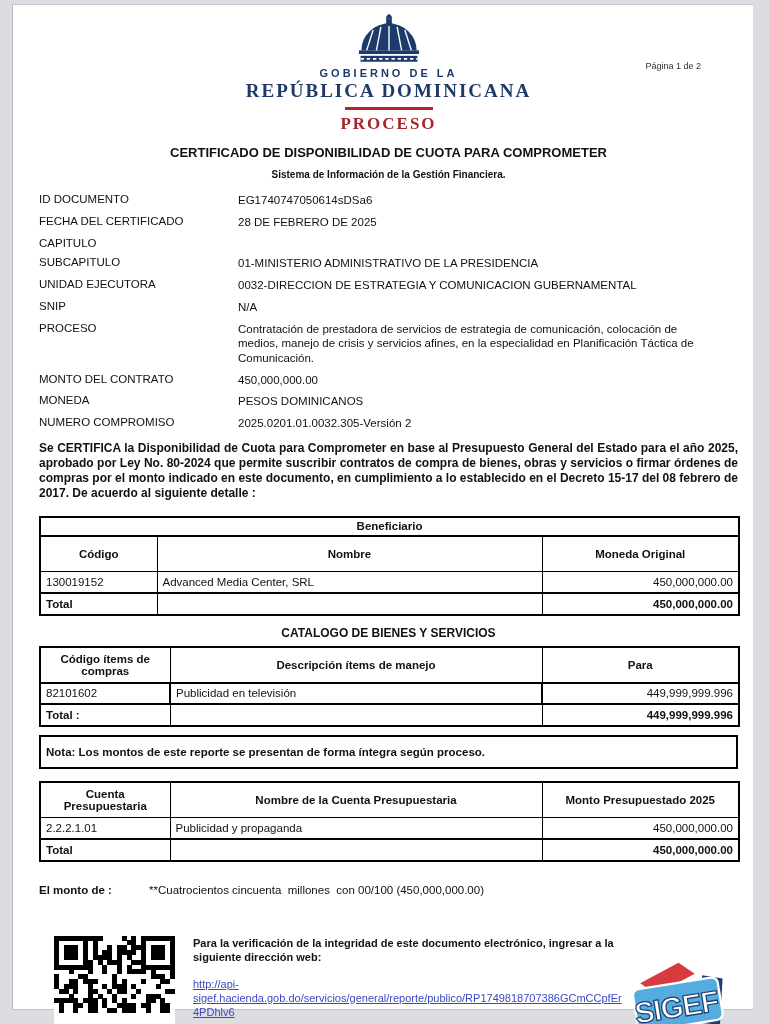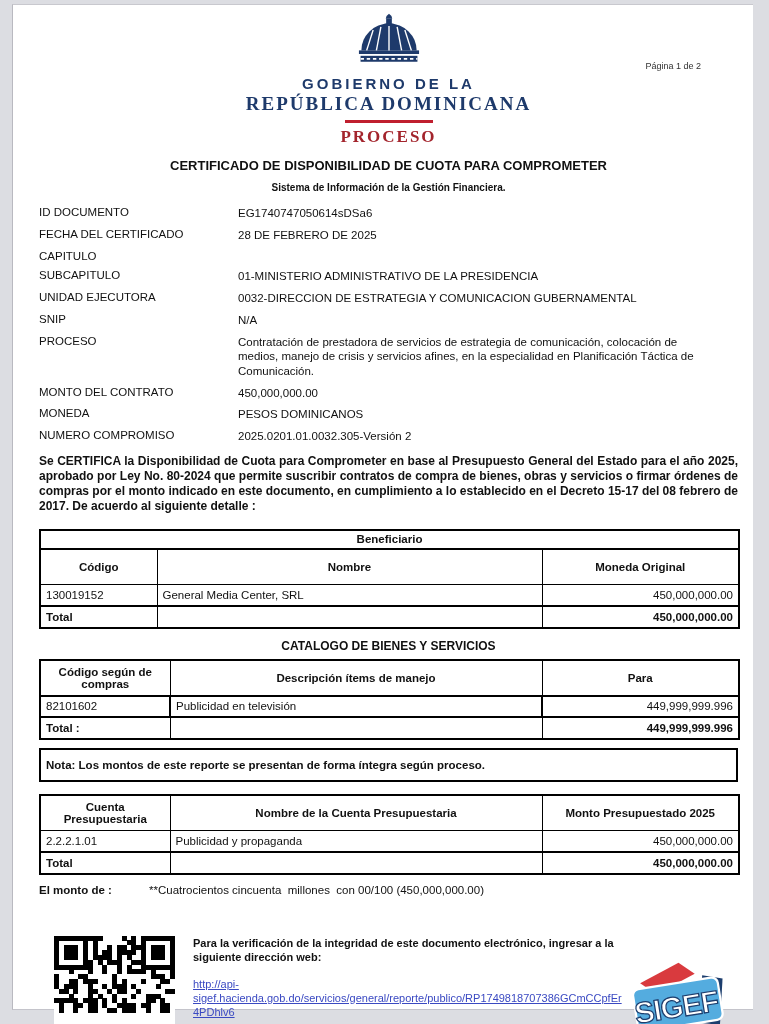--- a/index.html
+++ b/index.html
@@ -17,21 +17,21 @@
     width:741px; height:1006px;
     background:#fff;
     border-left:1px solid #b9b9c0;
     border-top:1px solid #c8c8ce;
     border-bottom:1px solid #c4c4cb;
     padding:8px 15px 0 26px;
   }
   
   .gov-header { text-align:center; }
   .dome { display:block; margin:0 auto; }
-  .gob-line { font-size:15px; letter-spacing:3px; font-weight:bold; color:#1e3a6b; margin-top:10px; }
+  .gob-line { font-size:11px; letter-spacing:3px; font-weight:bold; color:#1e3a6b; margin-top:2px; }
   .rep-line { font-family:"Liberation Serif", serif; font-size:19px; letter-spacing:2px; font-weight:bold; color:#1e3a6b; margin-top:1px; }
   .red-rule { width:88px; height:3px; background:#c01f2f; margin:5px auto 4px auto; }
   .hacienda { font-family:"Liberation Serif", serif; font-size:17px; font-weight:bold; letter-spacing:2px; color:#a3242c; }
   .page-indicator { position:absolute; top:56px; right:52px; font-size:9px; color:#333; }
   .doc-title { text-align:center; font-size:13px; font-weight:bold; margin-top:11px; }
   .doc-subtitle { text-align:center; font-size:10px; font-weight:bold; margin-top:9px; }
   
   .fields { margin-top:13px; font-size:11.5px; }
   .field-row { display:flex; margin-bottom:7.5px; }
   .field-label { width:199px; flex:0 0 199px; }
@@ -46,21 +46,21 @@
   .tbl th { font-weight:bold; text-align:center; height:36px; }
   .tbl td.num { text-align:right; }
   .tbl .total-row td { font-weight:bold; height:22px; border-top:2px solid #000; }
   .tbl .data-row td { height:21px; }
   .tbl .data-row.heavy td { border:2px solid #000; }
   .col-a { width:117px; } .col-b { width:385px; } .col-c { width:197px; }
   .colw-a { width:130px; } .colw-b { width:372px; } .colw-c { width:197px; }
   .section-title { text-align:center; font-weight:bold; font-size:12px; margin-top:10px; }
   .nota-box { width:699px; border:2px solid #000; margin-top:8px; padding:9px 5px; font-size:11.5px; font-weight:bold; }
   
-  .monto-line { display:flex; margin-top:9px; font-size:11.5px; }
+  .monto-line { display:flex; margin-top:22px; font-size:11.5px; }
   .monto-label { font-weight:bold; width:110px; flex:0 0 110px; }
   .monto-value { white-space:pre-wrap; }
   
   .footer { display:flex; margin-top:40px; align-items:flex-start; }
   .qr { position:relative; width:121px; height:121px; flex:0 0 121px; margin-left:15px; background:#fff; }
   .qr i { position:absolute; width:5px; height:5px; background:#000; }
   .footer-text { margin-left:18px; width:468px; font-size:11px; }
   .verif { font-weight:bold; line-height:1.3; }
   .doc-link { display:block; margin-top:14px; color:#3a49c2; text-decoration:underline; line-height:1.25; cursor:pointer; word-break:break-all; }
   .sigef { margin-left:4px; margin-top:14px; }
@@ -155,41 +155,41 @@
         <tr>
           <td colspan="3" class="span-title">Beneficiario</td>
         </tr>
     <tr>
       <th>Código</th>
       <th>Nombre</th>
       <th>Moneda Original</th>
     </tr>
     <tr class="data-row">
       <td>130019152</td>
-      <td>General Media Center, SRL</td>
+      <td>Advanced Media Center, SRL</td>
       <td class="num">450,000,000.00</td>
     </tr>
     <tr class="total-row">
       <td>Total</td>
       <td></td>
       <td class="num">450,000,000.00</td>
     </tr>
   </tbody>
     </table>
 
   <div class="section-title">CATALOGO DE BIENES Y SERVICIOS</div>
   <table class="tbl" style="margin-top:6px;">
     <colgroup>
         <col class="colw-a">
         <col class="colw-b">
         <col class="colw-c">
       </colgroup>
     <tbody>
         <tr>
-      <th>Código según de compras</th>
+      <th>Código ítems de compras</th>
       <th>Descripción ítems de manejo</th>
       <th>Para</th>
     </tr>
     <tr class="data-row heavy">
       <td>82101602</td>
       <td>Publicidad en televisión</td>
       <td class="num">449,999,999.996</td>
     </tr>
     <tr class="total-row">
       <td>Total :</td>

